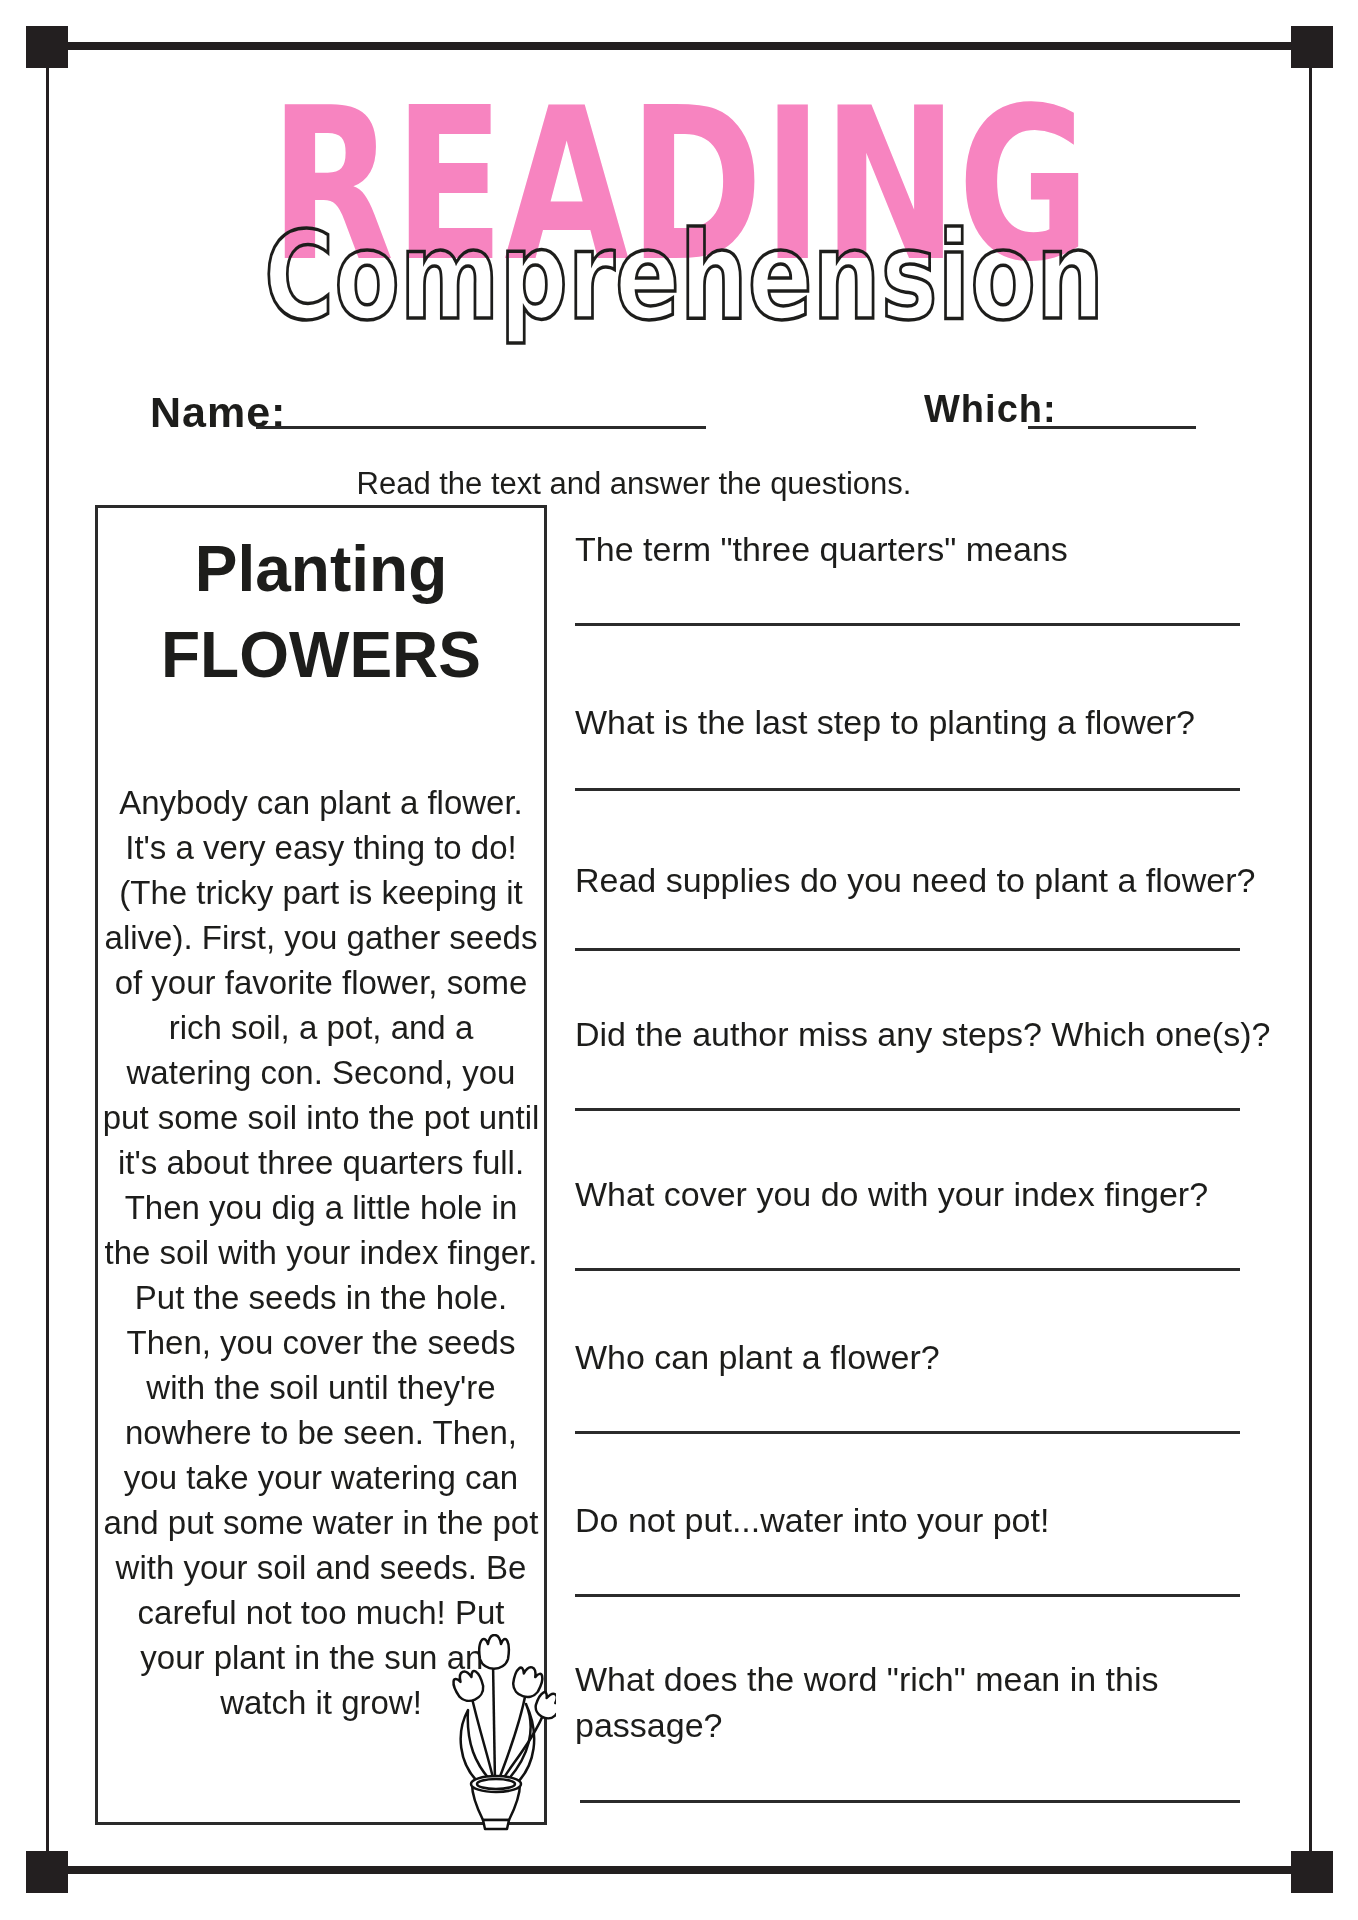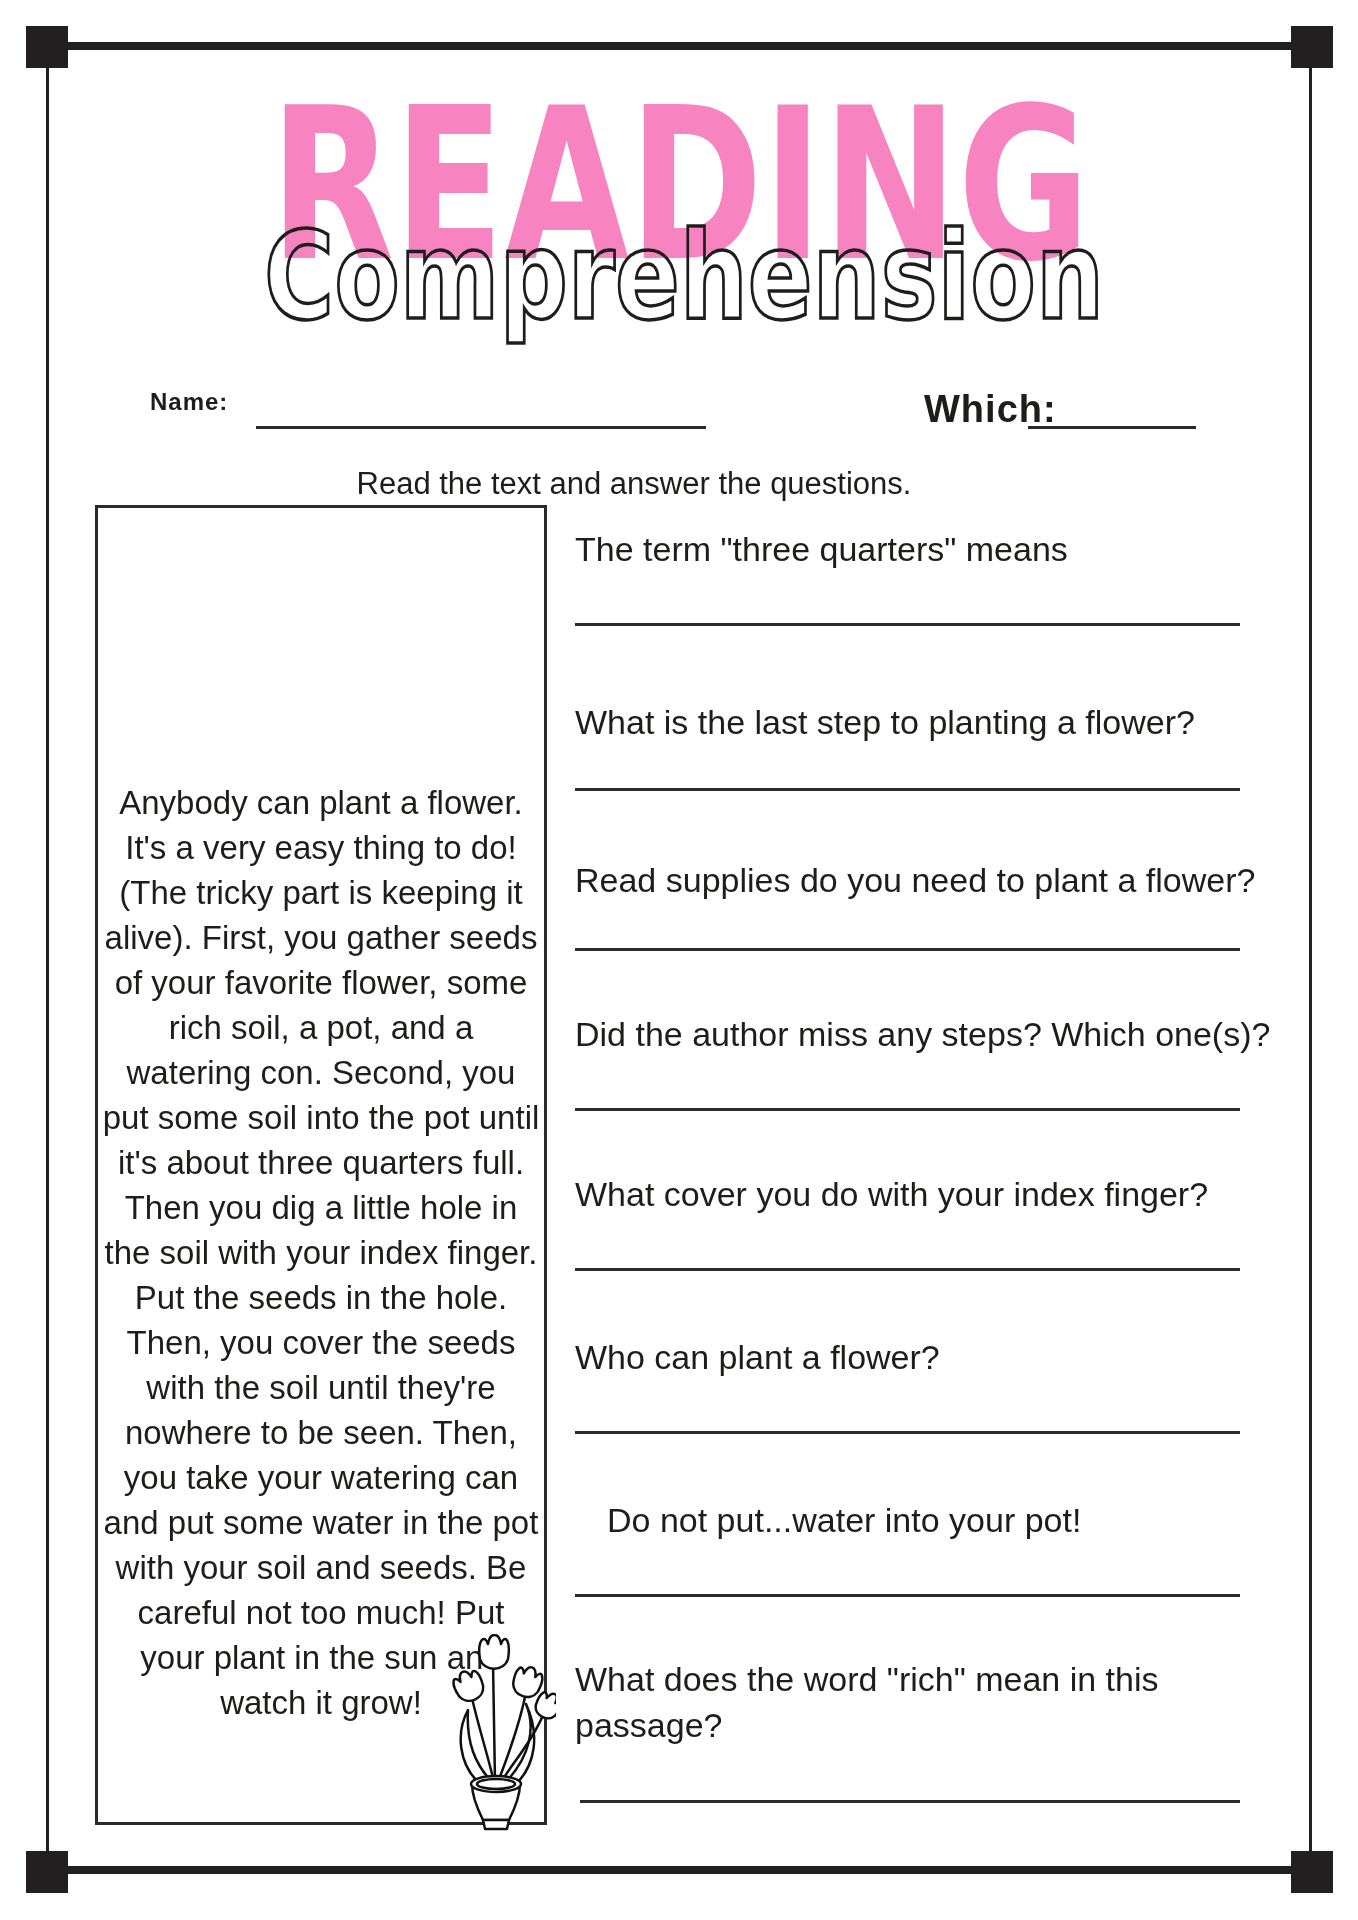--- a/index.html
+++ b/index.html
@@ -27,21 +27,21 @@
 
   
   .title-reading { position:absolute; left:270px; top:95px; width:830px; height:210px; }
   .title-comprehension { position:absolute; left:260px; top:195px; width:860px; height:190px; }
   .title-reading text, .title-comprehension text {
     font-family:"DejaVu Sans", sans-serif;
     font-weight:bold;
   }
 
   
-  .name-label { position:absolute; left:150px; top:388px; font-size:24px; font-weight:bold; letter-spacing:1px; }
+  .name-label { position:absolute; left:150px; top:388px; font-size:43px; font-weight:bold; letter-spacing:1px; }
   .name-line  { position:absolute; left:256px; top:426px; width:450px; height:3px; background:#2b2b2b; }
   .date-label { position:absolute; left:924px; top:388px; font-size:38px; font-weight:bold; letter-spacing:1px; }
   .date-line  { position:absolute; left:1028px; top:426px; width:168px; height:3px; background:#2b2b2b; }
 
   .instruction { position:absolute; left:0; top:466px; width:1268px; text-align:center; font-size:31px; }
 
   
   .passage-box {
     position:absolute; left:95px; top:505px; width:452px; height:1320px;
     border:3px solid #2a2a2a; background:#ffffff;
@@ -55,21 +55,21 @@
   .pot-illustration { position:absolute; left:446px; top:1634px; width:110px; height:200px; z-index:2; }
 
   
   .q { position:absolute; left:575px; font-size:34px; line-height:46px; white-space:nowrap; }
   .q.q1 { top:526px; }
   .q.q2 { top:691px;margin-top:8px; }
   .q.q3 { top:857px; }
   .q.q4 { top:1011px; }
   .q.q5 { top:1171px; }
   .q.q6 { top:1334px; }
-  .q.q7 { top:1497px;margin-left:32px; }
+  .q.q7 { top:1497px; }
   .q.q8 { top:1656px; width:640px; white-space:normal; }
 
   .aline { position:absolute; left:575px; width:665px; height:3px; background:#2b2b2b; }
   .aline.a1 { top:623px; }
   .aline.a2 { top:788px; }
   .aline.a3 { top:948px; }
   .aline.a4 { top:1108px; }
   .aline.a5 { top:1268px; }
   .aline.a6 { top:1431px; }
   .aline.a7 { top:1594px; }
@@ -95,20 +95,24 @@
 </svg>
 
 <span class="name-label">Name:</span>
 <div class="name-line"></div>
 <span class="date-label">Which:</span>
 <div class="date-line"></div>
 
 <div class="instruction">Read the text and answer the questions.</div>
 
 <div class="passage-box">
+  <div class="passage-title">
+    <div>Planting</div>
+    <div>FLOWERS</div>
+  </div>
   <div class="passage-body">Anybody can plant a flower. It's a very easy thing to do! (The tricky part is keeping it alive). First, you gather seeds of your favorite flower, some rich soil, a pot, and a watering con. Second, you put some soil into the pot until it's about three quarters full. Then you dig a little hole in the soil with your index finger. Put the seeds in the hole. Then, you cover the seeds with the soil until they're nowhere to be seen. Then, you take your watering can and put some water in the pot with your soil and seeds. Be careful not too much! Put your plant in the sun and watch it grow!</div>
 </div>
 
 <svg class="pot-illustration" viewBox="0 0 110 200" fill="none" stroke="#111111" stroke-width="2.5" stroke-linejoin="round">
 
   <path d="M34,150 C12,130 10,98 22,76 C20,110 30,130 44,146 Z" fill="#ffffff"></path>
   <path d="M60,148 C84,122 90,94 80,70 C94,100 90,132 68,152 Z" fill="#ffffff"></path>
 
   <path d="M47,28 L49,148"></path>
   <path d="M25,60 C33,95 42,122 48,148"></path>

